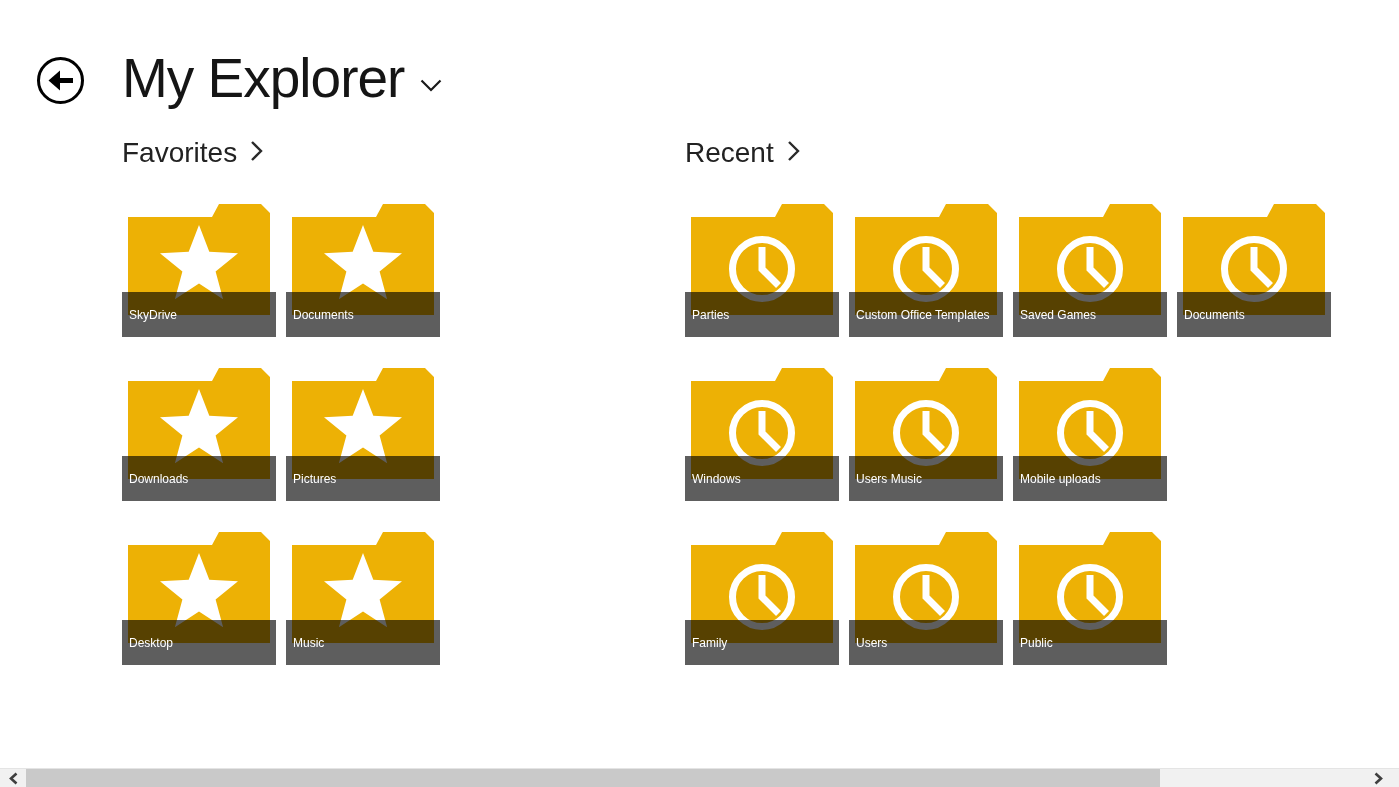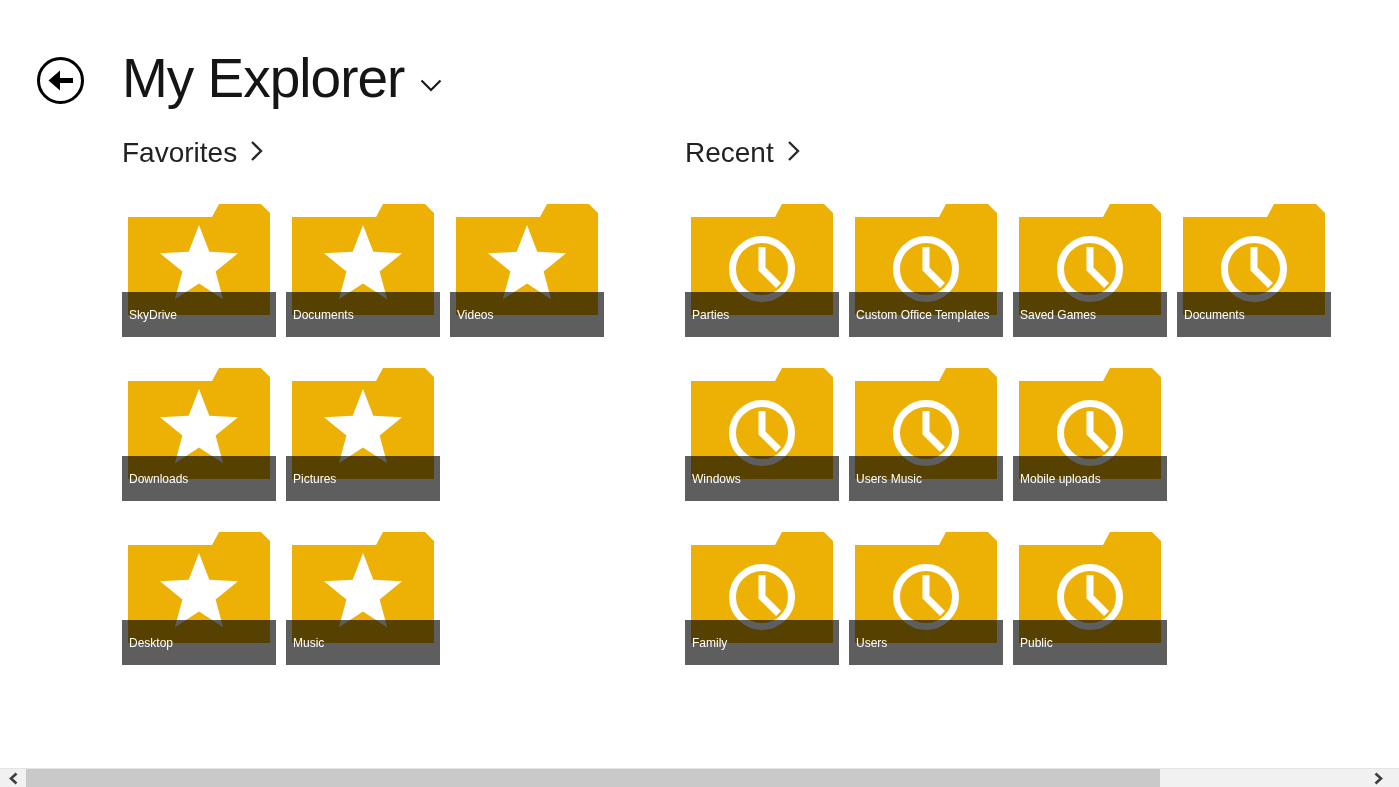--- a/index.html
+++ b/index.html
@@ -198,35 +198,20 @@
       </g>
       <g data-name="clock-icon">
         <circle cx="77" cy="66" r="29.5" fill="none" stroke="#fff" stroke-width="7"></circle>
         <path d="M77 44 L77 66 L93.5 82.5" fill="none" stroke="#fff" stroke-width="7"></path>
       </g>
     </svg>
     <div class="tile-label-bar" data-name="tile-label-bar">
       <span class="tile-label" data-name="tile-label">Music</span>
     </div>
   </div>
-      <div class="tile icon-star" data-name="folder-tile">
-    <svg class="tile-art" viewBox="0 0 154 134" data-name="folder-icon">
-      <polygon class="folder-shape" points="6,14 90,14 97,1 139,1 148,10 148,112 6,112"></polygon>
-      <g data-name="star-icon">
-        <polygon fill="#fff" points="77,22 87.3,48.8 116,50.3 93.6,68.4 101.1,96.2 77,80.5 52.9,96.2 60.4,68.4 38,50.3 66.7,48.8"></polygon>
-      </g>
-      <g data-name="clock-icon">
-        <circle cx="77" cy="66" r="29.5" fill="none" stroke="#fff" stroke-width="7"></circle>
-        <path d="M77 44 L77 66 L93.5 82.5" fill="none" stroke="#fff" stroke-width="7"></path>
-      </g>
-    </svg>
-    <div class="tile-label-bar" data-name="tile-label-bar">
-      <span class="tile-label" data-name="tile-label">Videos</span>
-    </div>
-  </div>
     </div>
 </div>
 
 <div class="section section-recent" data-name="section-recent">
   <div class="section-header" data-name="recent-header-link">
     <span data-name="recent-header-label">Recent</span>
     <span class="section-caret" data-name="chevron-right-icon" style="display:flex;">
       <svg width="13" height="22" viewBox="0 0 13 22">
         <polyline points="2,2 11,11 2,20" fill="none" stroke="#2a2a2a" stroke-width="2.4"></polyline>
       </svg>

